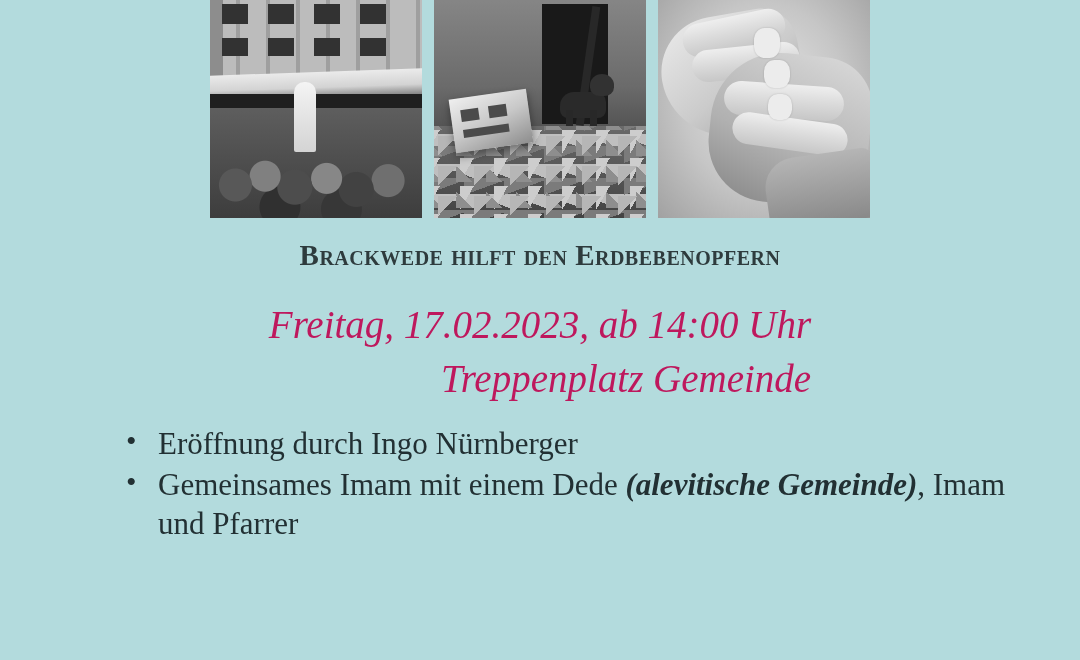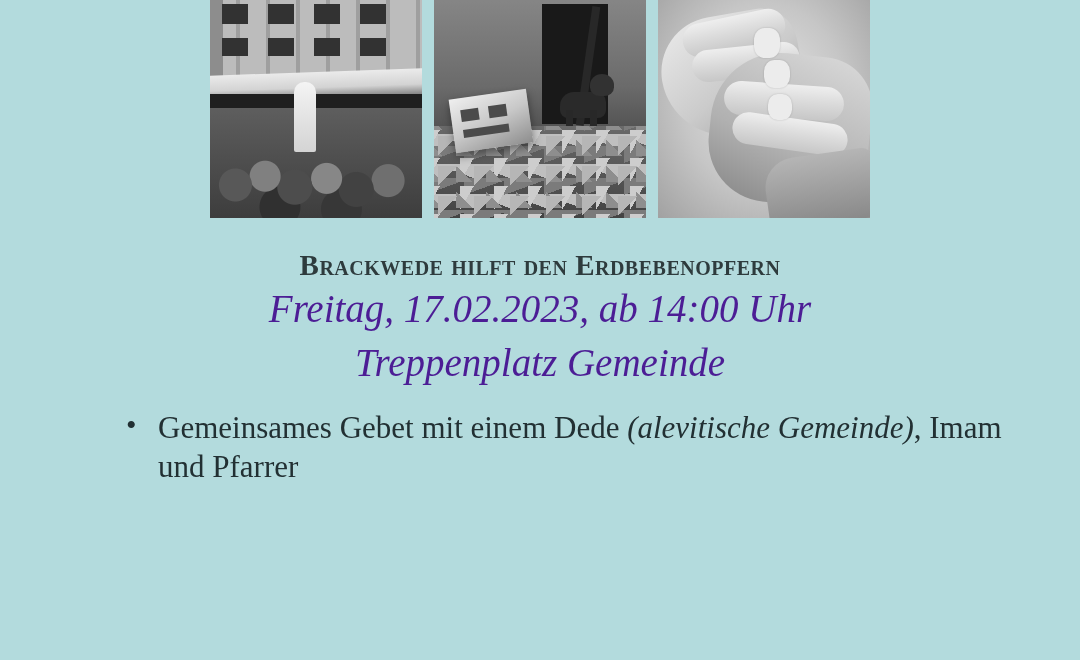--- a/index.html
+++ b/index.html
@@ -157,21 +157,21 @@
   }
   .p3-wrist {
     position: absolute; right: -6px; bottom: -6px; width: 110px; height: 70px;
     background: linear-gradient(180deg,#b9b4ad 0%, #8d8882 100%);
     border-radius: 30px 10px 0 0;
     transform: rotate(-8deg);
   }
 
   
   .kicker {
-    margin-top: 32px;
+    margin-top: 22px;
     font-family: "Liberation Serif", serif;
     font-size: 29px;
     font-weight: 700;
     font-variant: small-caps;
     letter-spacing: .5px;
     color: #2e3b3d;
     text-align: center;
     line-height: 1.1;
   }
   .headline {
@@ -180,25 +180,26 @@
     font-size: 31px;
     font-weight: 700;
     letter-spacing: .6px;
     color: #27383a;
     text-align: center;
     line-height: 1.32;
     max-width: 980px;
     text-transform: uppercase;
   }
   .when {
+    margin-top: 26px;
     font-family: "Liberation Serif", serif;
     font-style: italic;
     font-size: 39px;
-    color: #4c1d95;
-    text-align: center;
+    color: #be185d;
+    text-align: right;
     line-height: 1.38;
   }
   .agenda {
     margin: 18px 0 0 0;
     padding: 0;
     list-style: none;
     width: 1080px;
     box-sizing: border-box;
     padding-left: 120px;
     padding-right: 60px;
@@ -215,20 +216,21 @@
   .agenda li::before {
     content: "\2022";
     position: absolute;
     left: 6px;
     top: -2px;
     font-size: 30px;
     color: #223033;
   }
   .agenda em {
     font-style: italic;
+    font-weight: bold;
   }
 </style>
 </head>
 <body>
 
 <div class="poster">
 
   <div class="photo-strip">
 
     <div class="photo photo-1">
@@ -285,17 +287,20 @@
   <div class="kicker">Brackwede hilft den Erdbebenopfern</div>
 
 
   <div class="when">
     <div>Freitag, 17.02.2023, ab 14:00 Uhr</div>
     <div>Treppenplatz Gemeinde</div>
   </div>
 
   <ul class="agenda">
     <li>
-      <span> Gemeinsames Gebet mit einem Dede </span><em>(alevitische Gemeinde)</em><span>, Imam und Pfarrer</span>
+      <span>Eröffnung durch Ingo Nürnberger</span>
+    </li>
+    <li>
+      <span> Gemeinsames Imam mit einem Dede </span><em>(alevitische Gemeinde)</em><span>, Imam und Pfarrer</span>
     </li>
   </ul>
 
 </div>
 
 </body></html>

